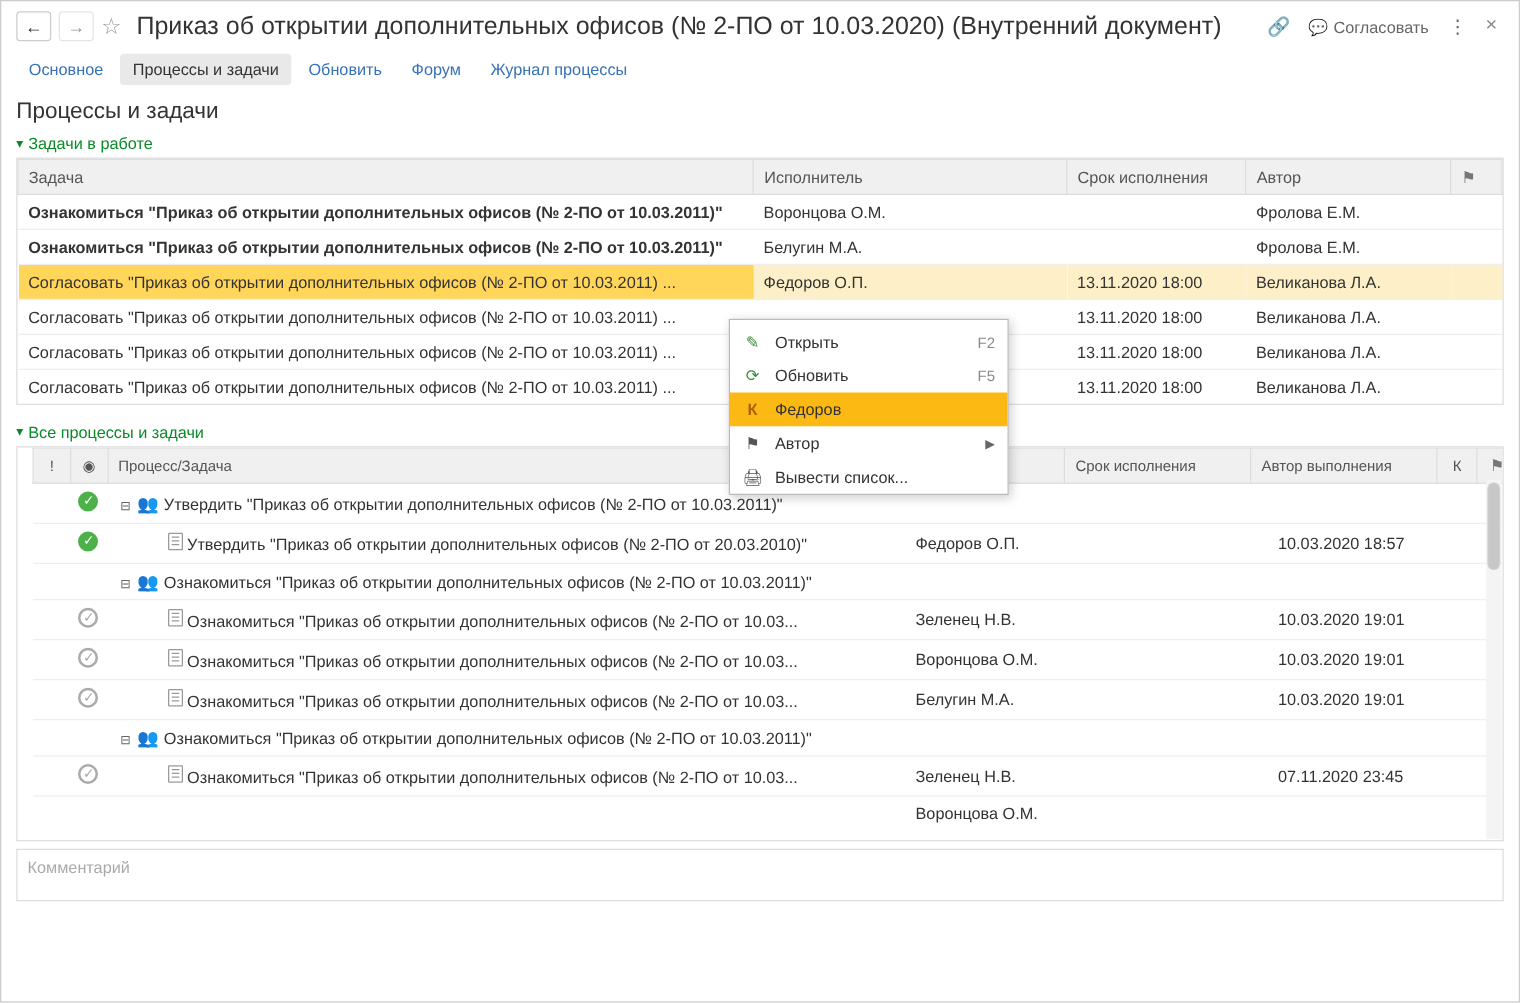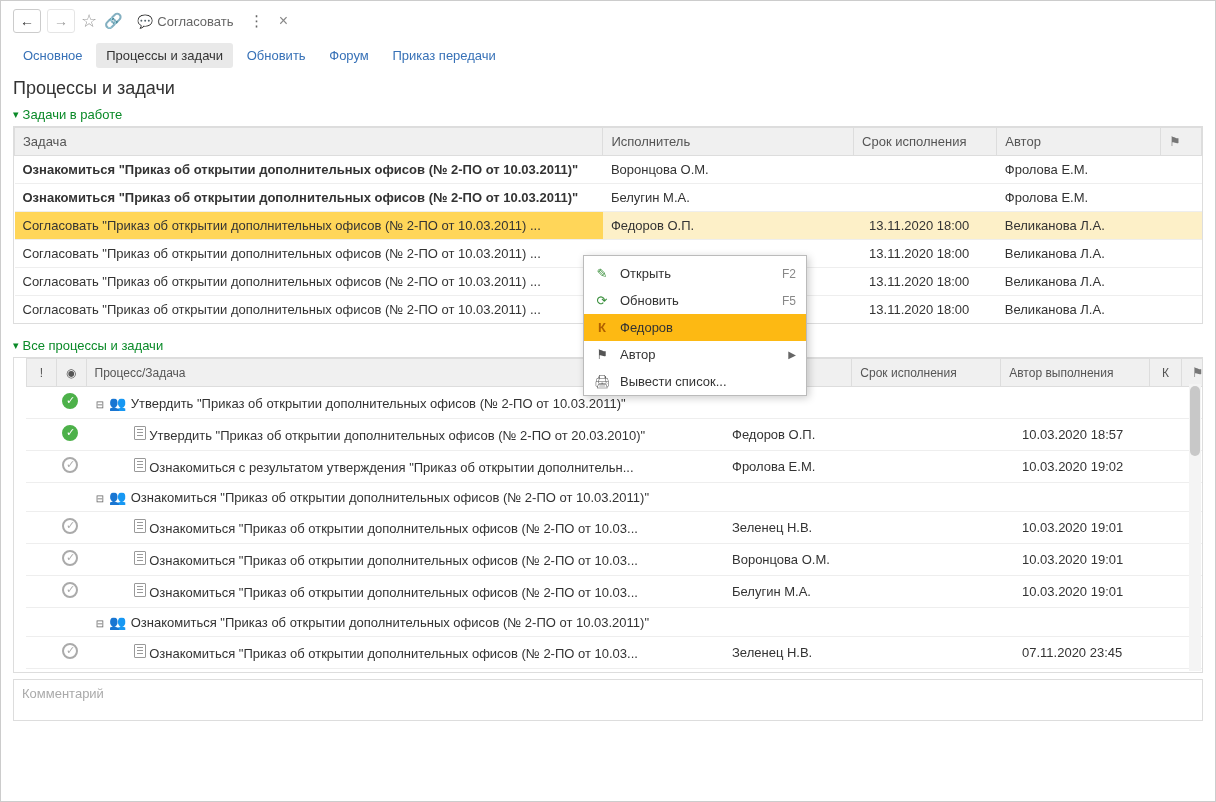--- a/index.html
+++ b/index.html
@@ -41,50 +41,51 @@
   .tree-wrap { border:1px solid #ddd; margin:0 12px; height:316px; overflow:hidden; position:relative;}
   .tree-body { height:290px; overflow-y:auto;}
   .comment-box { margin:6px 12px 0; border:1px solid #ddd; height:42px; padding:6px 8px; color:#aaa; font-size:13px;}
   .scrollbar-fake{ position:absolute; right:1px; top:26px; bottom:1px; width:12px; background:#f4f4f4;}
   .scrollbar-thumb{ position:absolute; right:1px; top:2px; width:10px; height:70px; background:#c8c8c8; border-radius:5px;}
   .icon-doc { width:12px; height:14px; border:1px solid #999; border-radius:1px; position:relative; background:#fff; display:inline-block;}
   .icon-doc::before{content:""; position:absolute; left:2px; top:2px; right:2px; height:1px; background:#999; box-shadow:0 3px 0 #999, 0 6px 0 #999;}
   .icon-people{ font-size:14px;}
   .t1 td:nth-child(1){width:575px;}
   .t1 td:nth-child(2){width:245px;}
-  .t1 td:nth-child(3){width:140px; text-align:center; padding-right:20px;}
+  .t1 td:nth-child(3){width:140px; text-align:left; padding-right:20px;}
   .t1 td:nth-child(4){width:160px;}
   .t1 td:nth-child(5){width:40px;}
   .t2 thead td{ font-size:12px; color:#555;}
   .bold-row td{font-weight:bold;}
   .bold-row .col-exec, .bold-row .col-date{font-weight:normal;}
   td.col-proc{max-width:490px;}
 </style>
 </head>
 <body>
 
 <div class="header">
   <div class="nav-btn">←</div>
   <div class="nav-btn" style="opacity:.5">→</div>
   <div class="star">☆</div>
+  <div class="title">Приказ об открытии дополнительных офисов (№ 2-ПО от 10.03.2020) (Внутренний документ)</div>
   <div class="hdr-icon">🔗</div>
   <div class="discuss">
     <span>💬</span>
     <span>Согласовать</span>
   </div>
   <div class="hdr-icon">⋮</div>
   <div class="close">×</div>
 </div>
 
 <div class="tabs">
   <span class="tab">Основное</span>
   <span class="tab active">Процессы и задачи</span>
   <span class="tab">Обновить</span>
   <span class="tab">Форум</span>
-  <span class="tab">Приказ передачи</span>
+  <span class="tab">Журнал процессы</span>
 </div>
 
 <div class="section-title">Процессы и задачи</div>
 
 <div class="group-header">Задачи в работе</div>
 <div class="table-wrap">
 <table class="t1">
   <thead>
         <tr>
     <td>Задача</td>
@@ -175,30 +176,20 @@
             <td style="width:28px;text-align:center;"><span class="check-circle green"></span></td>
             <td class="col-proc" style="padding-left:32px;"><span class="toggle-node"></span> <span class="icon-doc"></span> <span>Утвердить "Приказ об открытии дополнительных офисов (№ 2-ПО от 20.03.2010)"</span></td>
             <td style="width:150px;" class="col-exec">Федоров О.П.</td>
             <td style="width:140px;"></td>
             <td style="width:140px;" class="col-date">10.03.2020 18:57</td>
             <td style="width:30px;"></td>
             <td style="width:30px;"></td>
           </tr>
           <tr>
             <td style="width:28px;"></td>
-            <td style="width:28px;text-align:center;"><span class="check-circle gray"></span></td>
-            <td class="col-proc" style="padding-left:32px;"><span class="toggle-node"></span> <span class="icon-doc"></span> <span>Ознакомиться с результатом утверждения "Приказ об открытии дополнительн...</span></td>
-            <td style="width:150px;" class="col-exec">Фролова Е.М.</td>
-            <td style="width:140px;"></td>
-            <td style="width:140px;" class="col-date">10.03.2020 19:02</td>
-            <td style="width:30px;"></td>
-            <td style="width:30px;"></td>
-          </tr>
-          <tr>
-            <td style="width:28px;"></td>
             <td style="width:28px;text-align:center;"></td>
             <td class="col-proc" style="padding-left:8px;"><span class="toggle-node">⊟</span> <span class="icon-people">👥</span> <span>Ознакомиться "Приказ об открытии дополнительных офисов (№ 2-ПО от 10.03.2011)"</span></td>
             <td style="width:150px;" class="col-exec"></td>
             <td style="width:140px;"></td>
             <td style="width:140px;" class="col-date"></td>
             <td style="width:30px;"></td>
             <td style="width:30px;"></td>
           </tr>
           <tr>
             <td style="width:28px;"></td>

